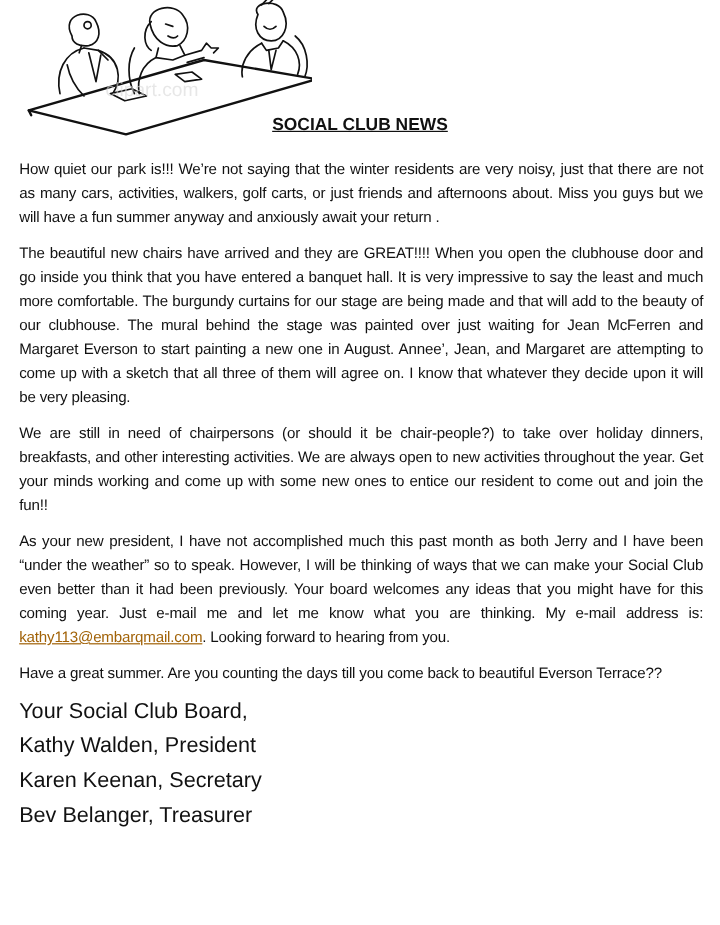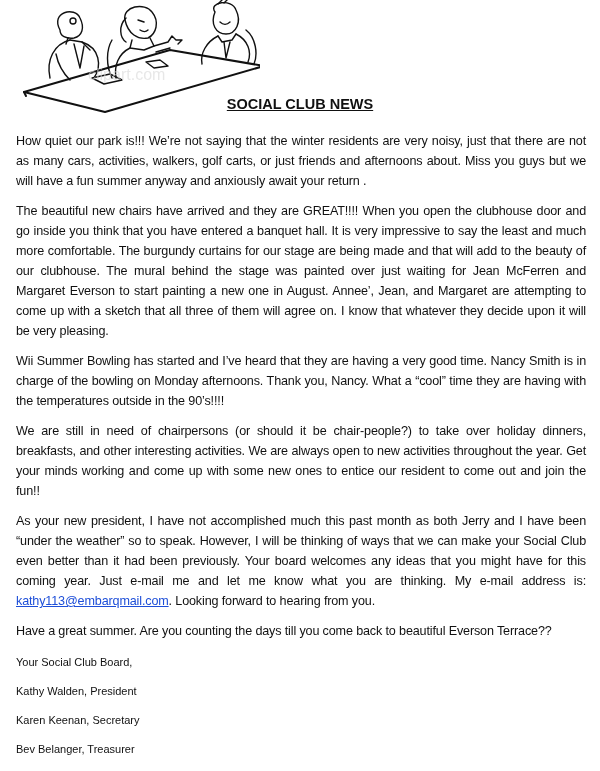--- a/index.html
+++ b/index.html
@@ -43,25 +43,25 @@
     .para {
       margin: 0 0 10px 0;
       font-size: 12.6px;
       line-height: 20px;
       text-align: justify;
       letter-spacing: -0.15px;
     }
     .para.last-tight { margin-bottom: 12px; }
     .sig {
       margin: 0 0 10px 0;
-      font-size: 11px;
+      font-size: 18px;
       line-height: 19px;
     }
     a.email {
-      color: #1d4ed8;
+      color: #a16207;
       text-decoration: underline;
     }
   </style>
 </head>
 <body>
 
 <svg class="clipart" viewBox="0 0 250 115" xmlns="http://www.w3.org/2000/svg">
   <g fill="none" stroke="#111" stroke-width="1.4" stroke-linecap="round" stroke-linejoin="round">
 
     <g>
@@ -105,21 +105,20 @@
     <path d="M136 62 L150 60 L158 66 L144 68 Z"></path>
   </g>
   <text x="78" y="80" font-family="Liberation Sans, sans-serif" font-size="16" fill="#d8d8d8" opacity="0.6">clipart.com</text>
 </svg>
 
 <h1 class="title">SOCIAL CLUB NEWS</h1>
 
 <div class="content">
   <p class="para">How quiet our park is!!! We’re not saying that the winter residents are very noisy, just that there are not as many cars, activities, walkers, golf carts, or just friends and afternoons about. Miss you guys but we will have a fun summer anyway and anxiously await your return .</p>
   <p class="para">The beautiful new chairs have arrived and they are GREAT!!!! When you open the clubhouse door and go inside you think that you have entered a banquet hall. It is very impressive to say the least and much more comfortable. The burgundy curtains for our stage are being made and that will add to the beauty of our clubhouse. The mural behind the stage was painted over just waiting for Jean McFerren and Margaret Everson to start painting a new one in August. Annee’, Jean, and Margaret are attempting to come up with a sketch that all three of them will agree on. I know that whatever they decide upon it will be very pleasing.</p>
-  <p class="para">Wii Summer Bowling has started and I’ve heard that they are having a very good time. Nancy Smith is in charge of the bowling on Monday afternoons. Thank you, Nancy. What a “cool” time they are having with the temperatures outside in the 90’s!!!!</p>
   <p class="para">We are still in need of chairpersons (or should it be chair-people?) to take over holiday dinners, breakfasts, and other interesting activities. We are always open to new activities throughout the year. Get your minds working and come up with some new ones to entice our resident to come out and join the fun!!</p>
   <p class="para"><span>As your new president, I have not accomplished much this past month as both Jerry and I have been “under the weather” so to speak. However, I will be thinking of ways that we can make your Social Club even better than it had been previously. Your board welcomes any ideas that you might have for this coming year. Just e-mail me and let me know what you are thinking. My e-mail address is: </span><a class="email" href="#">kathy113@embarqmail.com</a><span>. Looking forward to hearing from you.</span></p>
   <p class="para last-tight">Have a great summer. Are you counting the days till you come back to beautiful Everson Terrace??</p>
 
   <p class="sig">Your Social Club Board,</p>
   <p class="sig">Kathy Walden, President</p>
   <p class="sig">Karen Keenan, Secretary</p>
   <p class="sig">Bev Belanger, Treasurer</p>
 </div>
 

